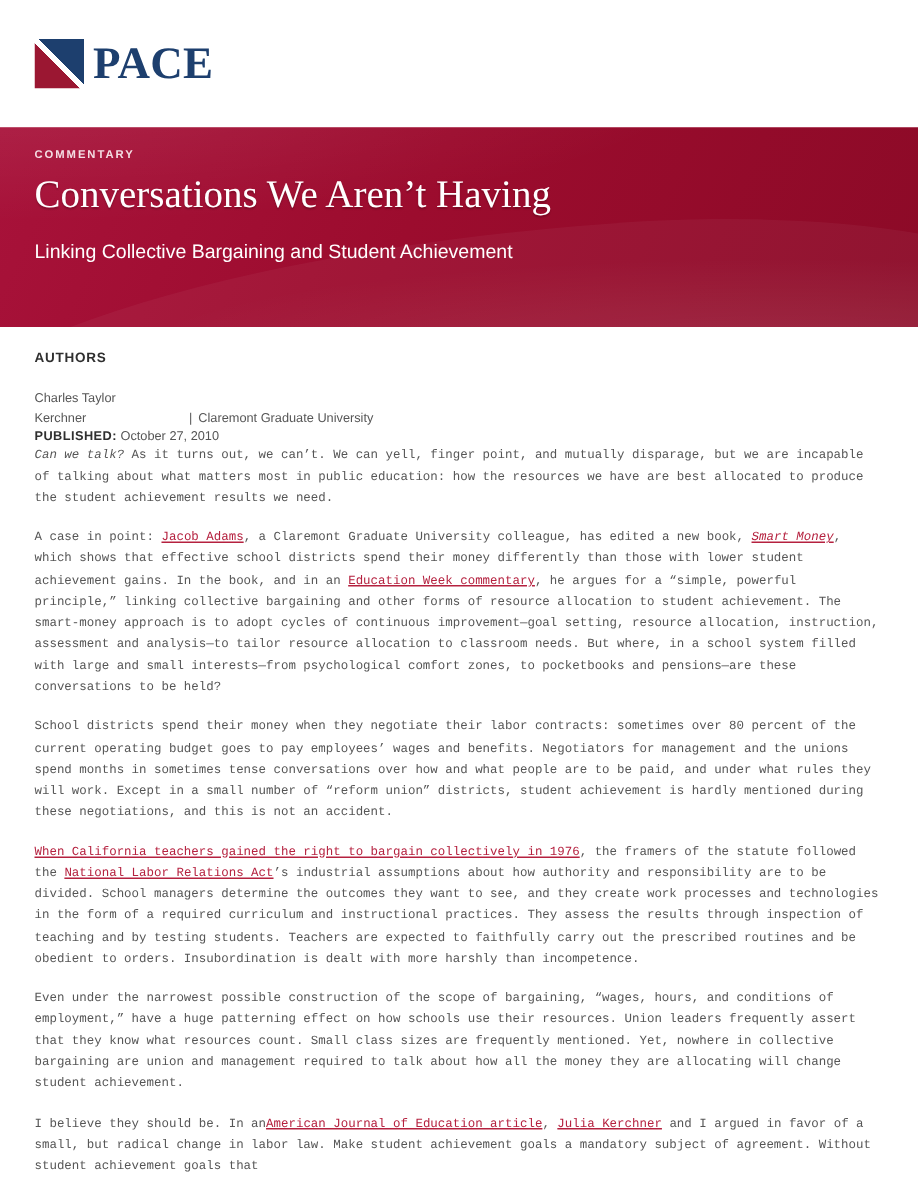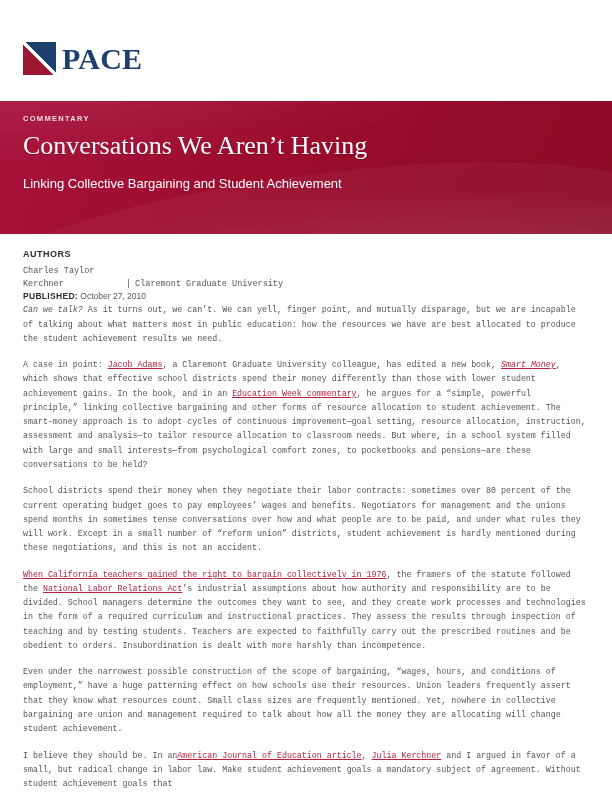--- a/index.html
+++ b/index.html
@@ -16,21 +16,20 @@
     position: relative;
   }
 
   
   .logo-bar {
     height: 85px;
     padding-left: 23px;
     display: flex;
     align-items: center;
     box-sizing: border-box;
-    margin-top: 16px;
   }
   .logo {
     display: flex;
     align-items: center;
     gap: 6px;
   }
   .logo-mark {
     width: 33px;
     height: 33px;
     position: relative;
@@ -104,28 +103,27 @@
   .content {
     padding: 0 23px;
     box-sizing: border-box;
   }
   .meta { padding-top: 15px; }
   .meta-label {
     font-size: 9px;
     font-weight: bold;
     letter-spacing: 0.5px;
     color: #2f2f2f;
-    margin-bottom: 6px;
+    margin-bottom: 16px;
   }
   .author-row {
     display: flex;
     font-size: 8.5px;
     color: #555555;
     line-height: 1.55;
-    font-family: Liberation Mono, monospace;
   }
   .author-name {
     width: 103px;
     flex: none;
   }
   .author-sep { padding-right: 4px; }
   .published {
     font-size: 8.5px;
     color: #555555;
   }

